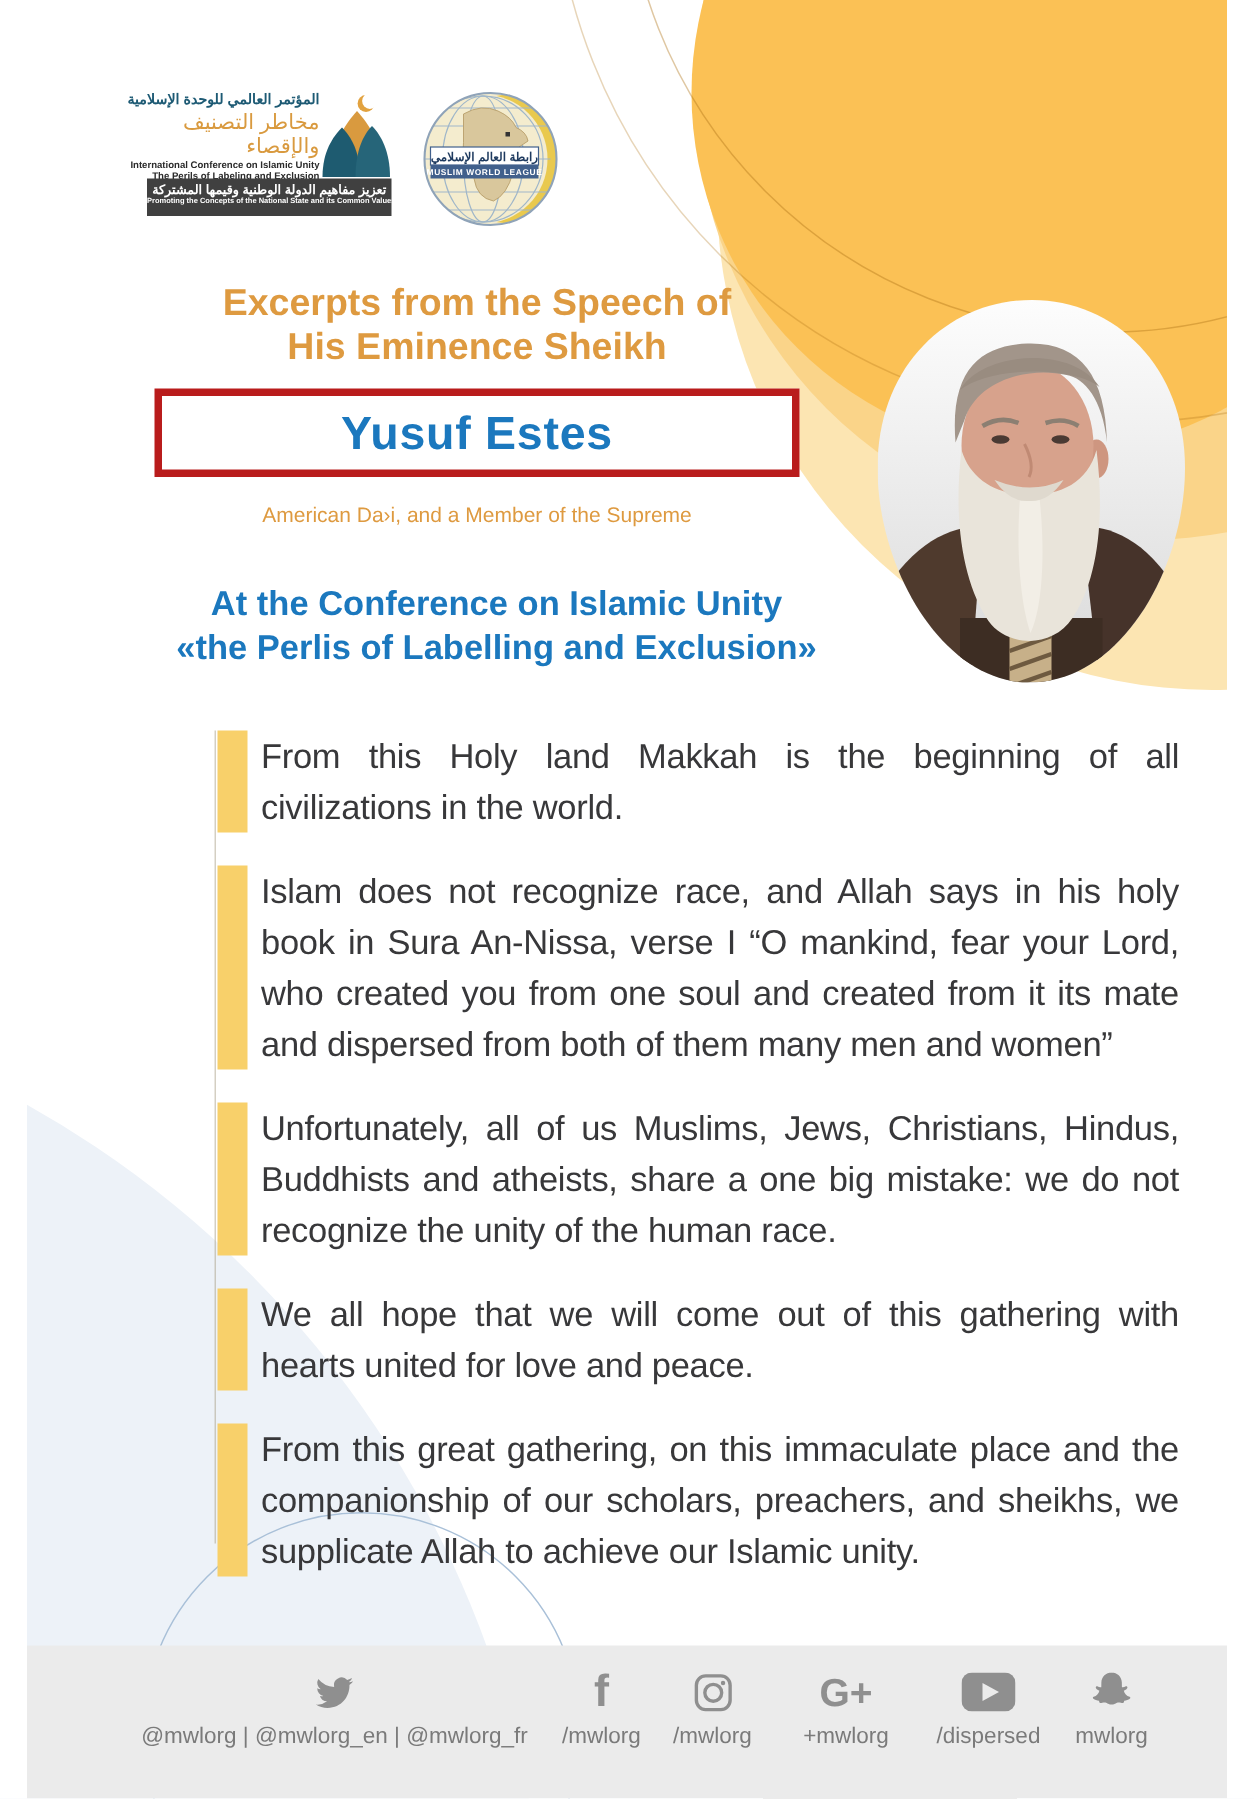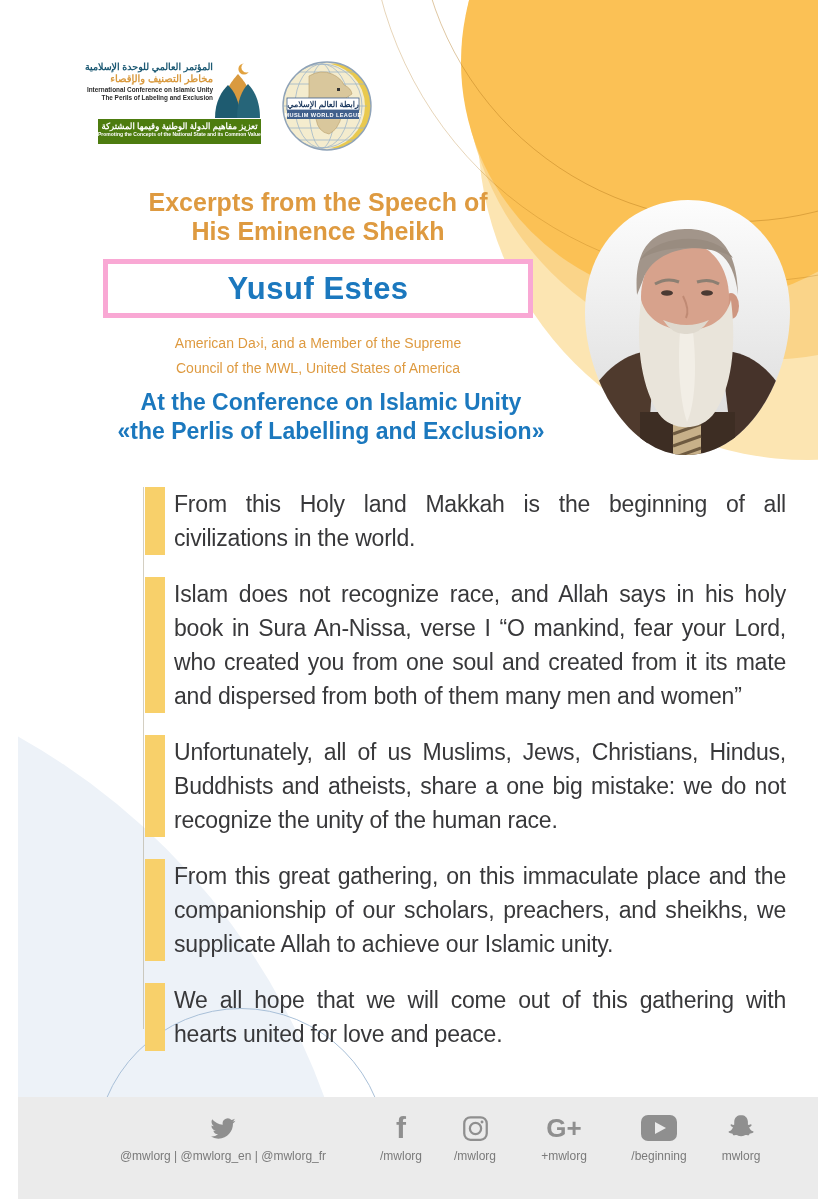--- a/index.html
+++ b/index.html
@@ -16,53 +16,53 @@
   .circle-o3{left:460px;top:-200px;width:660px;height:660px;background:#FCE5B2;}
   .circle-o2{left:445px;top:-240px;width:600px;height:600px;background:#FAD489;}
   .circle-o1{left:443px;top:-178px;width:480px;height:480px;background:#FBC155;}
   .arc-o1{left:398px;top:-420px;width:640px;height:640px;border:1px solid rgba(176,115,22,.40);border-radius:50%;}
   .arc-o2{left:350px;top:-480px;width:760px;height:760px;border:1px solid rgba(176,115,22,.30);border-radius:50%;}
   
   .conf-logo{left:65px;top:62px;width:180px;}
   .conf-top{display:flex;align-items:flex-start;}
   .conf-text{width:130px;text-align:right;line-height:1.15;}
   .conf-ar1{font-size:9.5px;font-weight:bold;color:#1D5A74;direction:rtl;}
-  .conf-ar2{font-size:10px;font-weight:bold;color:#D99A3F;direction:rtl;letter-spacing:1px;}
+  .conf-ar2{font-size:14px;font-weight:normal;color:#D99A3F;direction:rtl;letter-spacing:1px;}
   .conf-en1{font-size:6.4px;font-weight:bold;color:#2B2B2B;margin-top:2px;}
   .conf-en2{font-size:6.4px;font-weight:bold;color:#2B2B2B;}
   .conf-icon{width:50px;height:56px;margin-left:0;}
-  .conf-banner{position:absolute;left:15px;top:57px;width:163px;height:25px;background:#4d7c0f;
+  .conf-banner{position:absolute;left:15px;top:57px;width:163px;height:25px;background:#404040;
     color:#fff;text-align:center;padding-top:3px;box-sizing:border-box;}
   .conf-banner-ar{font-size:8.5px;font-weight:bold;direction:rtl;line-height:1.1;}
   .conf-banner-en{font-size:5px;font-weight:bold;white-space:nowrap;line-height:1.3;}
   .mwl-logo{left:263px;top:60px;width:92px;height:92px;}
   
   .kicker{left:85px;top:188px;width:430px;text-align:center;color:#DE9A40;font-weight:bold;
     font-size:25px;line-height:29px;}
-  .name-box{left:85px;top:259px;width:430px;height:59px;border:5px solid #f9a8d4;box-sizing:border-box;
+  .name-box{left:85px;top:259px;width:430px;height:59px;border:5px solid #b91c1c;box-sizing:border-box;
     background:#fff;display:flex;align-items:center;justify-content:center;}
   .name{color:#1B78BE;font-weight:bold;font-size:31px;letter-spacing:.5px;}
   .speaker-title{left:60px;top:331px;width:480px;text-align:center;color:#DE9A40;
     font-size:14px;line-height:25px;}
   .event{left:73px;top:388px;width:480px;text-align:center;color:#1B78BE;font-weight:bold;
     font-size:23px;line-height:29px;}
   
   .portrait{left:567px;top:200px;width:205px;height:255px;}
   
   .quotes{left:105px;top:487px;width:641px;padding-left:22px;}
   .qrule{left:125px;top:487px;width:1px;height:542px;background:rgba(160,148,120,.45);}
   .quote{display:flex;margin-bottom:22px;}
   .qbar{width:20px;background:#F8D06A;flex-shrink:0;}
   .qtext{flex:1;padding-left:9px;font-size:23px;line-height:34px;color:#38383A;
     text-align:justify;letter-spacing:-0.2px;}
   
   .footer{left:0;top:1097px;width:836px;height:102px;background:#EBEBEB;}
   .s-item{position:absolute;top:14px;text-align:center;color:#8F8F8F;}
   .s-icon{height:34px;display:flex;align-items:center;justify-content:center;}
-  .s-label{margin-top:4px;font-size:12px;color:#7A7A7A;white-space:nowrap;}
+  .s-label{margin-top:4px;font-size:15px;color:#7A7A7A;white-space:nowrap;}
   .glyph-f{font-size:30px;font-weight:bold;color:#8F8F8F;line-height:30px;}
   .glyph-gp{font-size:26px;font-weight:bold;color:#8F8F8F;line-height:30px;}
 </style>
 </head>
 <body>
 
 <div class="poster">
 
   <div class="abs circ blob-blue"></div>
   <div class="abs arc-blue"></div>
@@ -163,21 +163,20 @@
 
   <div class="abs kicker">
     <div>Excerpts from the Speech of</div>
     <div>His Eminence Sheikh</div>
   </div>
   <div class="abs name-box">
     <div class="name">Yusuf Estes</div>
   </div>
   <div class="abs speaker-title">
     <div>American Da›i, and a Member of the Supreme</div>
-    <div>Council of the MWL, United States of America</div>
   </div>
   <div class="abs event">
     <div>At the Conference on Islamic Unity</div>
     <div>«the Perlis of Labelling and Exclusion»</div>
   </div>
 
   <div class="abs qrule"></div>
   <div class="abs quotes">
     <div class="quote">
       <div class="qbar"></div>
@@ -186,25 +185,25 @@
     <div class="quote">
       <div class="qbar"></div>
       <div class="qtext">Islam does not recognize race, and Allah says in his holy book in Sura An-Nissa, verse I “O mankind, fear your Lord, who created you from one soul and created from it its mate and dispersed from both of them many men and women”</div>
     </div>
     <div class="quote">
       <div class="qbar"></div>
       <div class="qtext">Unfortunately, all of us Muslims, Jews, Christians, Hindus, Buddhists and atheists, share a one big mistake: we do not recognize the unity of the human race.</div>
     </div>
     <div class="quote">
       <div class="qbar"></div>
+      <div class="qtext">We all hope that we will come out of this gathering with hearts united for love and peace.</div>
+    </div>
+    <div class="quote">
+      <div class="qbar"></div>
       <div class="qtext">From this great gathering, on this immaculate place and the companionship of our scholars, preachers, and sheikhs, we supplicate Allah to achieve our Islamic unity.</div>
-    </div>
-    <div class="quote">
-      <div class="qbar"></div>
-      <div class="qtext">We all hope that we will come out of this gathering with hearts united for love and peace.</div>
     </div>
   </div>
 
   <div class="abs footer">
 
     <div class="s-item" style="left:60px;width:290px;">
       <div class="s-icon">
         <svg width="30" height="25" viewBox="0 0 24 24">
             <path fill="#8F8F8F" d="M23.95 4.57a10 10 0 0 1-2.82.77 4.96 4.96 0 0 0 2.16-2.72c-.95.56-2.01.96-3.13 1.18a4.92 4.92 0 0 0-8.39 4.48A13.97 13.97 0 0 1 1.64 3.16a4.92 4.92 0 0 0 1.52 6.57 4.9 4.9 0 0 1-2.23-.61v.06a4.92 4.92 0 0 0 3.95 4.83 4.9 4.9 0 0 1-2.22.08 4.93 4.93 0 0 0 4.6 3.42A9.87 9.87 0 0 1 0 19.54a13.94 13.94 0 0 0 7.55 2.21c9.06 0 14.01-7.5 14.01-14.01 0-.21 0-.42-.02-.63a10 10 0 0 0 2.41-2.54z"></path>
           </svg>
@@ -233,21 +232,21 @@
       <div class="s-label">+mwlorg</div>
     </div>
 
     <div class="s-item" style="left:586px;width:110px;">
       <div class="s-icon">
         <svg width="36" height="26" viewBox="0 0 36 26">
             <rect x="0" y="0" width="36" height="26" rx="7" fill="#8F8F8F"></rect>
             <path d="M14 7 L25 13 L14 19 Z" fill="#EBEBEB"></path>
           </svg>
       </div>
-      <div class="s-label">/beginning</div>
+      <div class="s-label">/dispersed</div>
     </div>
 
     <div class="s-item" style="left:683px;width:80px;">
       <div class="s-icon">
         <svg width="30" height="30" viewBox="0 0 24 24">
             <path fill="#8F8F8F" d="M12 1.6c3.1 0 5.4 2.3 5.5 5.2l.05 2.6c.55.25 1.35.05 1.85-.3.45-.3 1.05-.05 1.1.45.06.6-.85 1.3-1.95 1.75.35 1.5 1.5 2.85 3.05 3.25.5.13.57.75.15 1.05-.75.55-1.9.9-2.95 1-.12.63-.3 1.25-.85 1.25-.55 0-1.2-.3-2.25-.3-1 0-1.6 1.05-3.65 1.05s-2.65-1.05-3.65-1.05c-1.05 0-1.7.3-2.25.3-.55 0-.73-.62-.85-1.25-1.05-.1-2.2-.45-2.95-1-.42-.3-.35-.92.15-1.05 1.55-.4 2.7-1.75 3.05-3.25-1.1-.45-2-1.15-1.95-1.75.05-.5.65-.75 1.1-.45.5.35 1.3.55 1.85.3l.05-2.6c.1-2.9 2.4-5.2 5.5-5.2z"></path>
           </svg>
       </div>
       <div class="s-label">mwlorg</div>
     </div>

